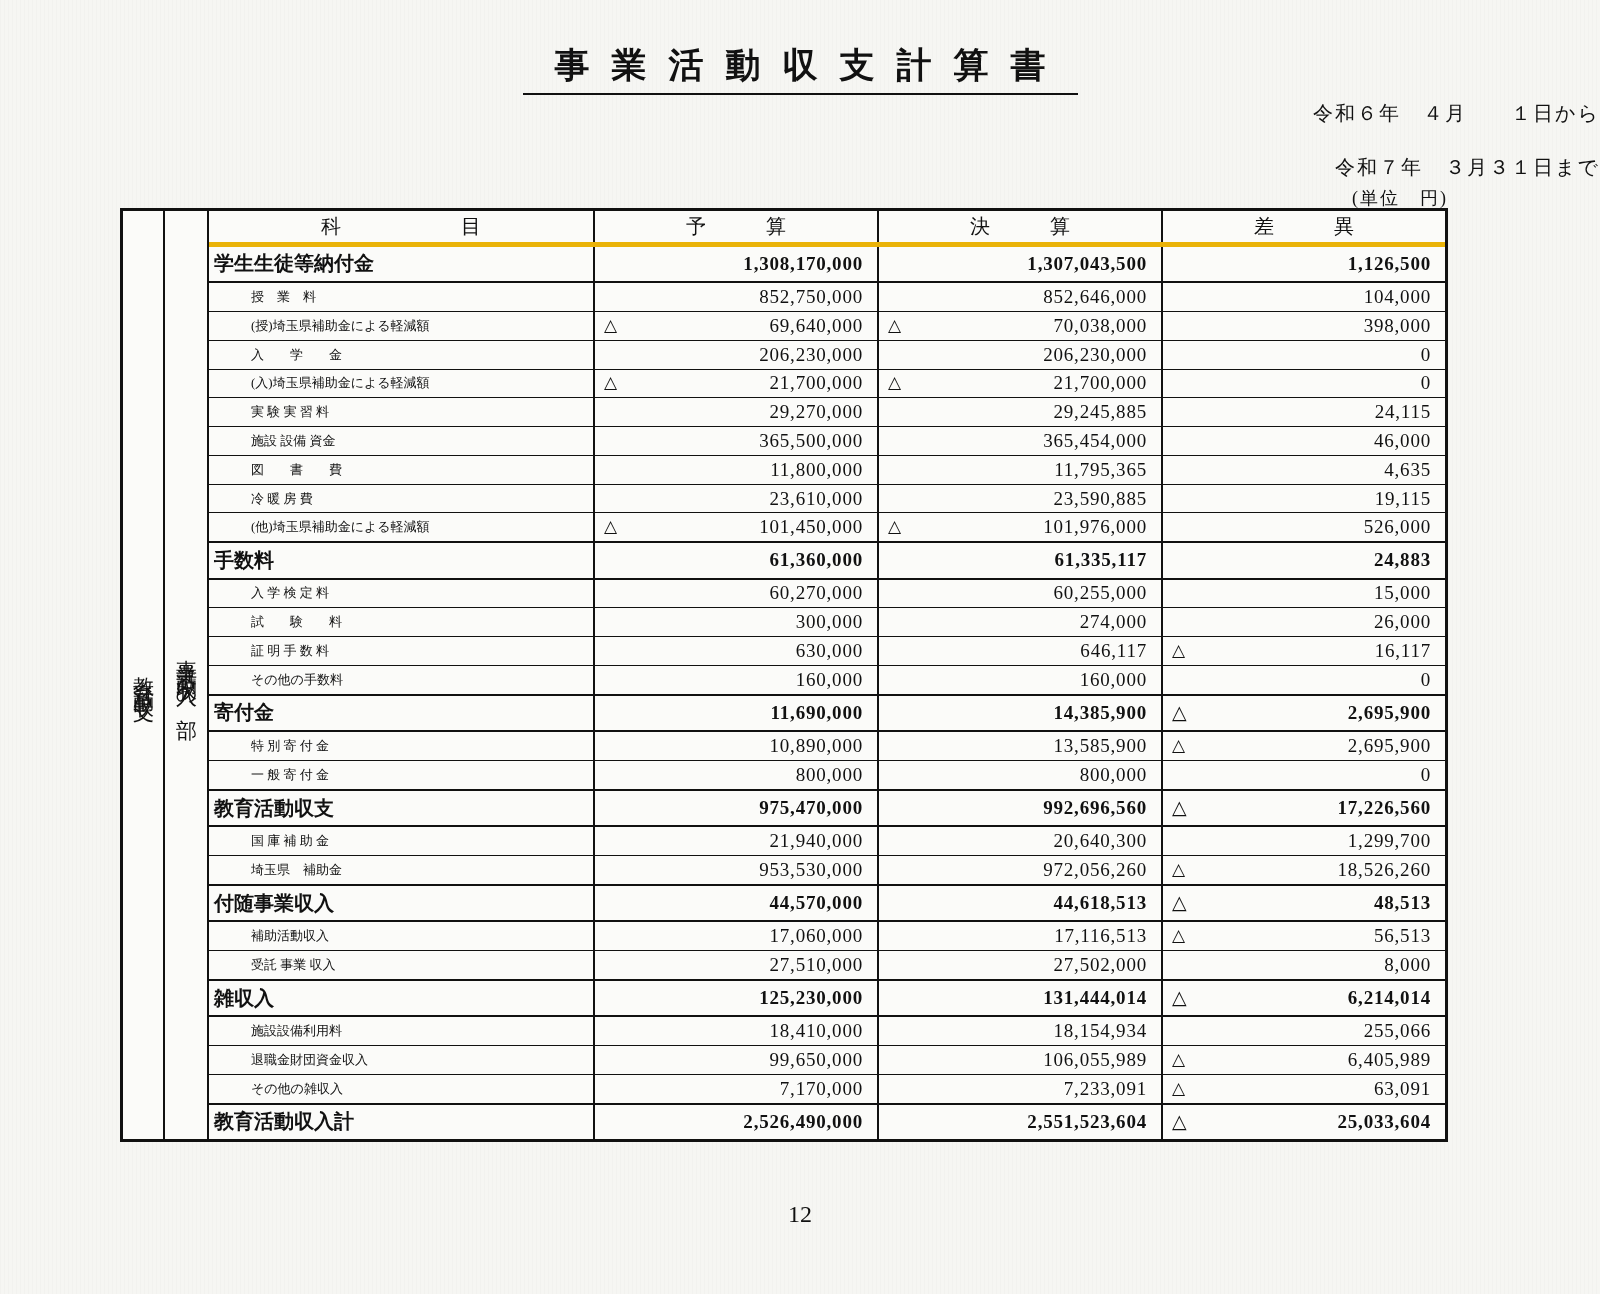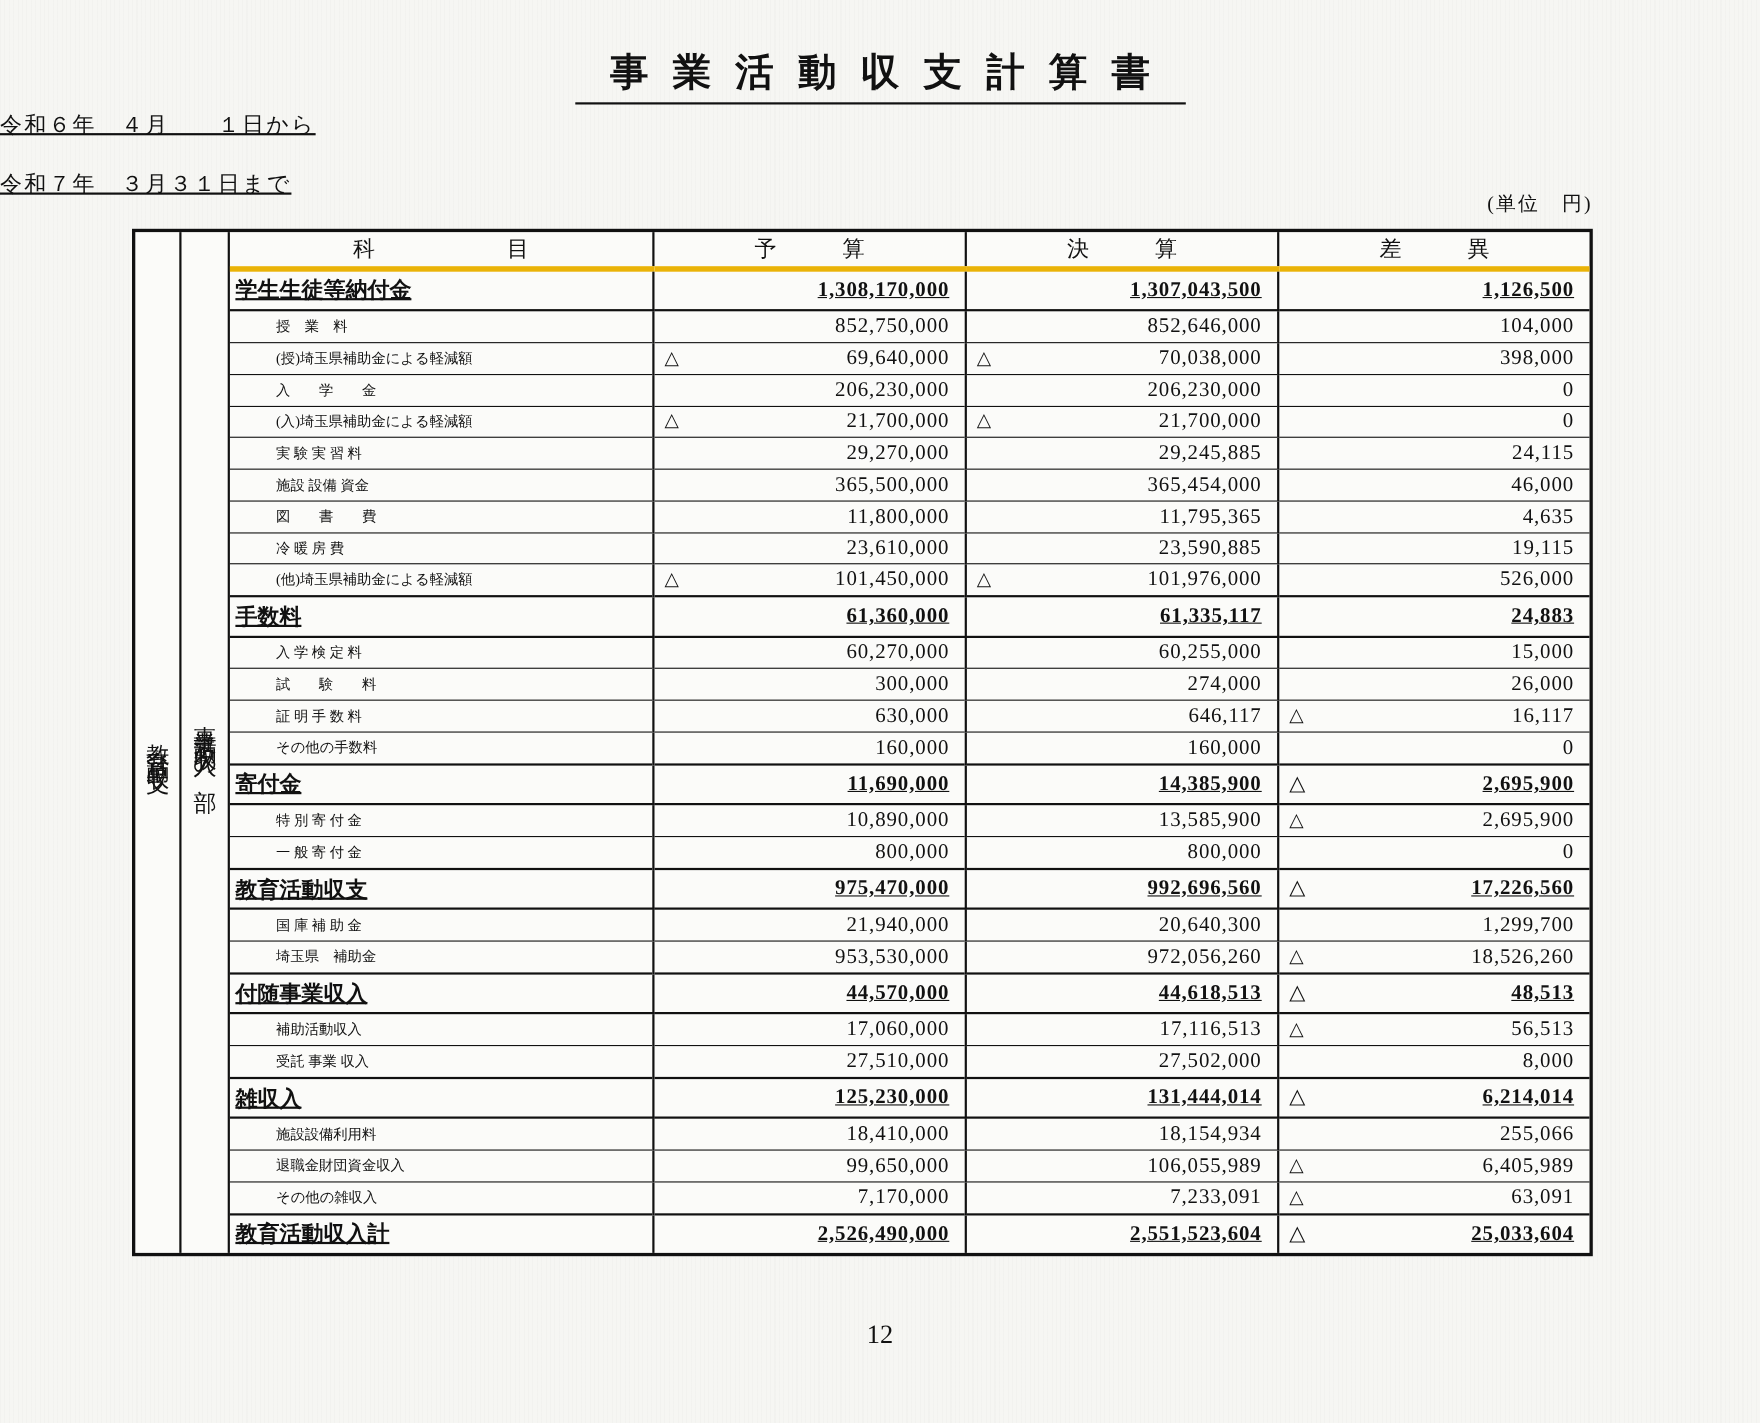--- a/index.html
+++ b/index.html
@@ -32,31 +32,30 @@
     font-weight: bold;
     letter-spacing: 22px;
     padding: 0 10px 4px 32px;  
     border-bottom: 2px solid #111;
     white-space: nowrap;
   }
   .period {
     position: absolute;
     left: 0;
     width: 100%;
-    text-align: left;
+    text-align: right;
     font-size: 20px;
     letter-spacing: 2px;
-    text-decoration: underline;
   }
   .period-from { top: 100px; }
   .period-to   { top: 130px; margin-top: 24px; }
 
   .unit-label {
     position: absolute;
-    top: 173px;
+    top: 186px;
     right: 152px;
     font-size: 18px;
     letter-spacing: 2px;
   }
 
   
   .table-wrap {
     position: absolute;
     left: 120px;
     top: 208px;
@@ -131,21 +130,21 @@
   }
   td.c-num .tri {
     position: absolute;
     left: 9px;
     top: 50%;
     transform: translateY(-52%);
     font-size: 17px;
     letter-spacing: 0;
   }
 
-  tr.section td { border-top: 2.5px solid #111; border-bottom: 2.5px solid #111; text-decoration: underline; }
+  tr.section td { border-top: 2.5px solid #111; border-bottom: 2.5px solid #111; }
   tr.section td.c-subject { font-weight: bold; font-size: 20px; }
   tr.section td.c-num { font-weight: bold; }
   tr.section td.c-num .tri { font-size: 19px; font-weight: bold; }
 
   .page-number {
     position: absolute;
     bottom: 66px;
     left: 0;
     width: 100%;
     text-align: center;

